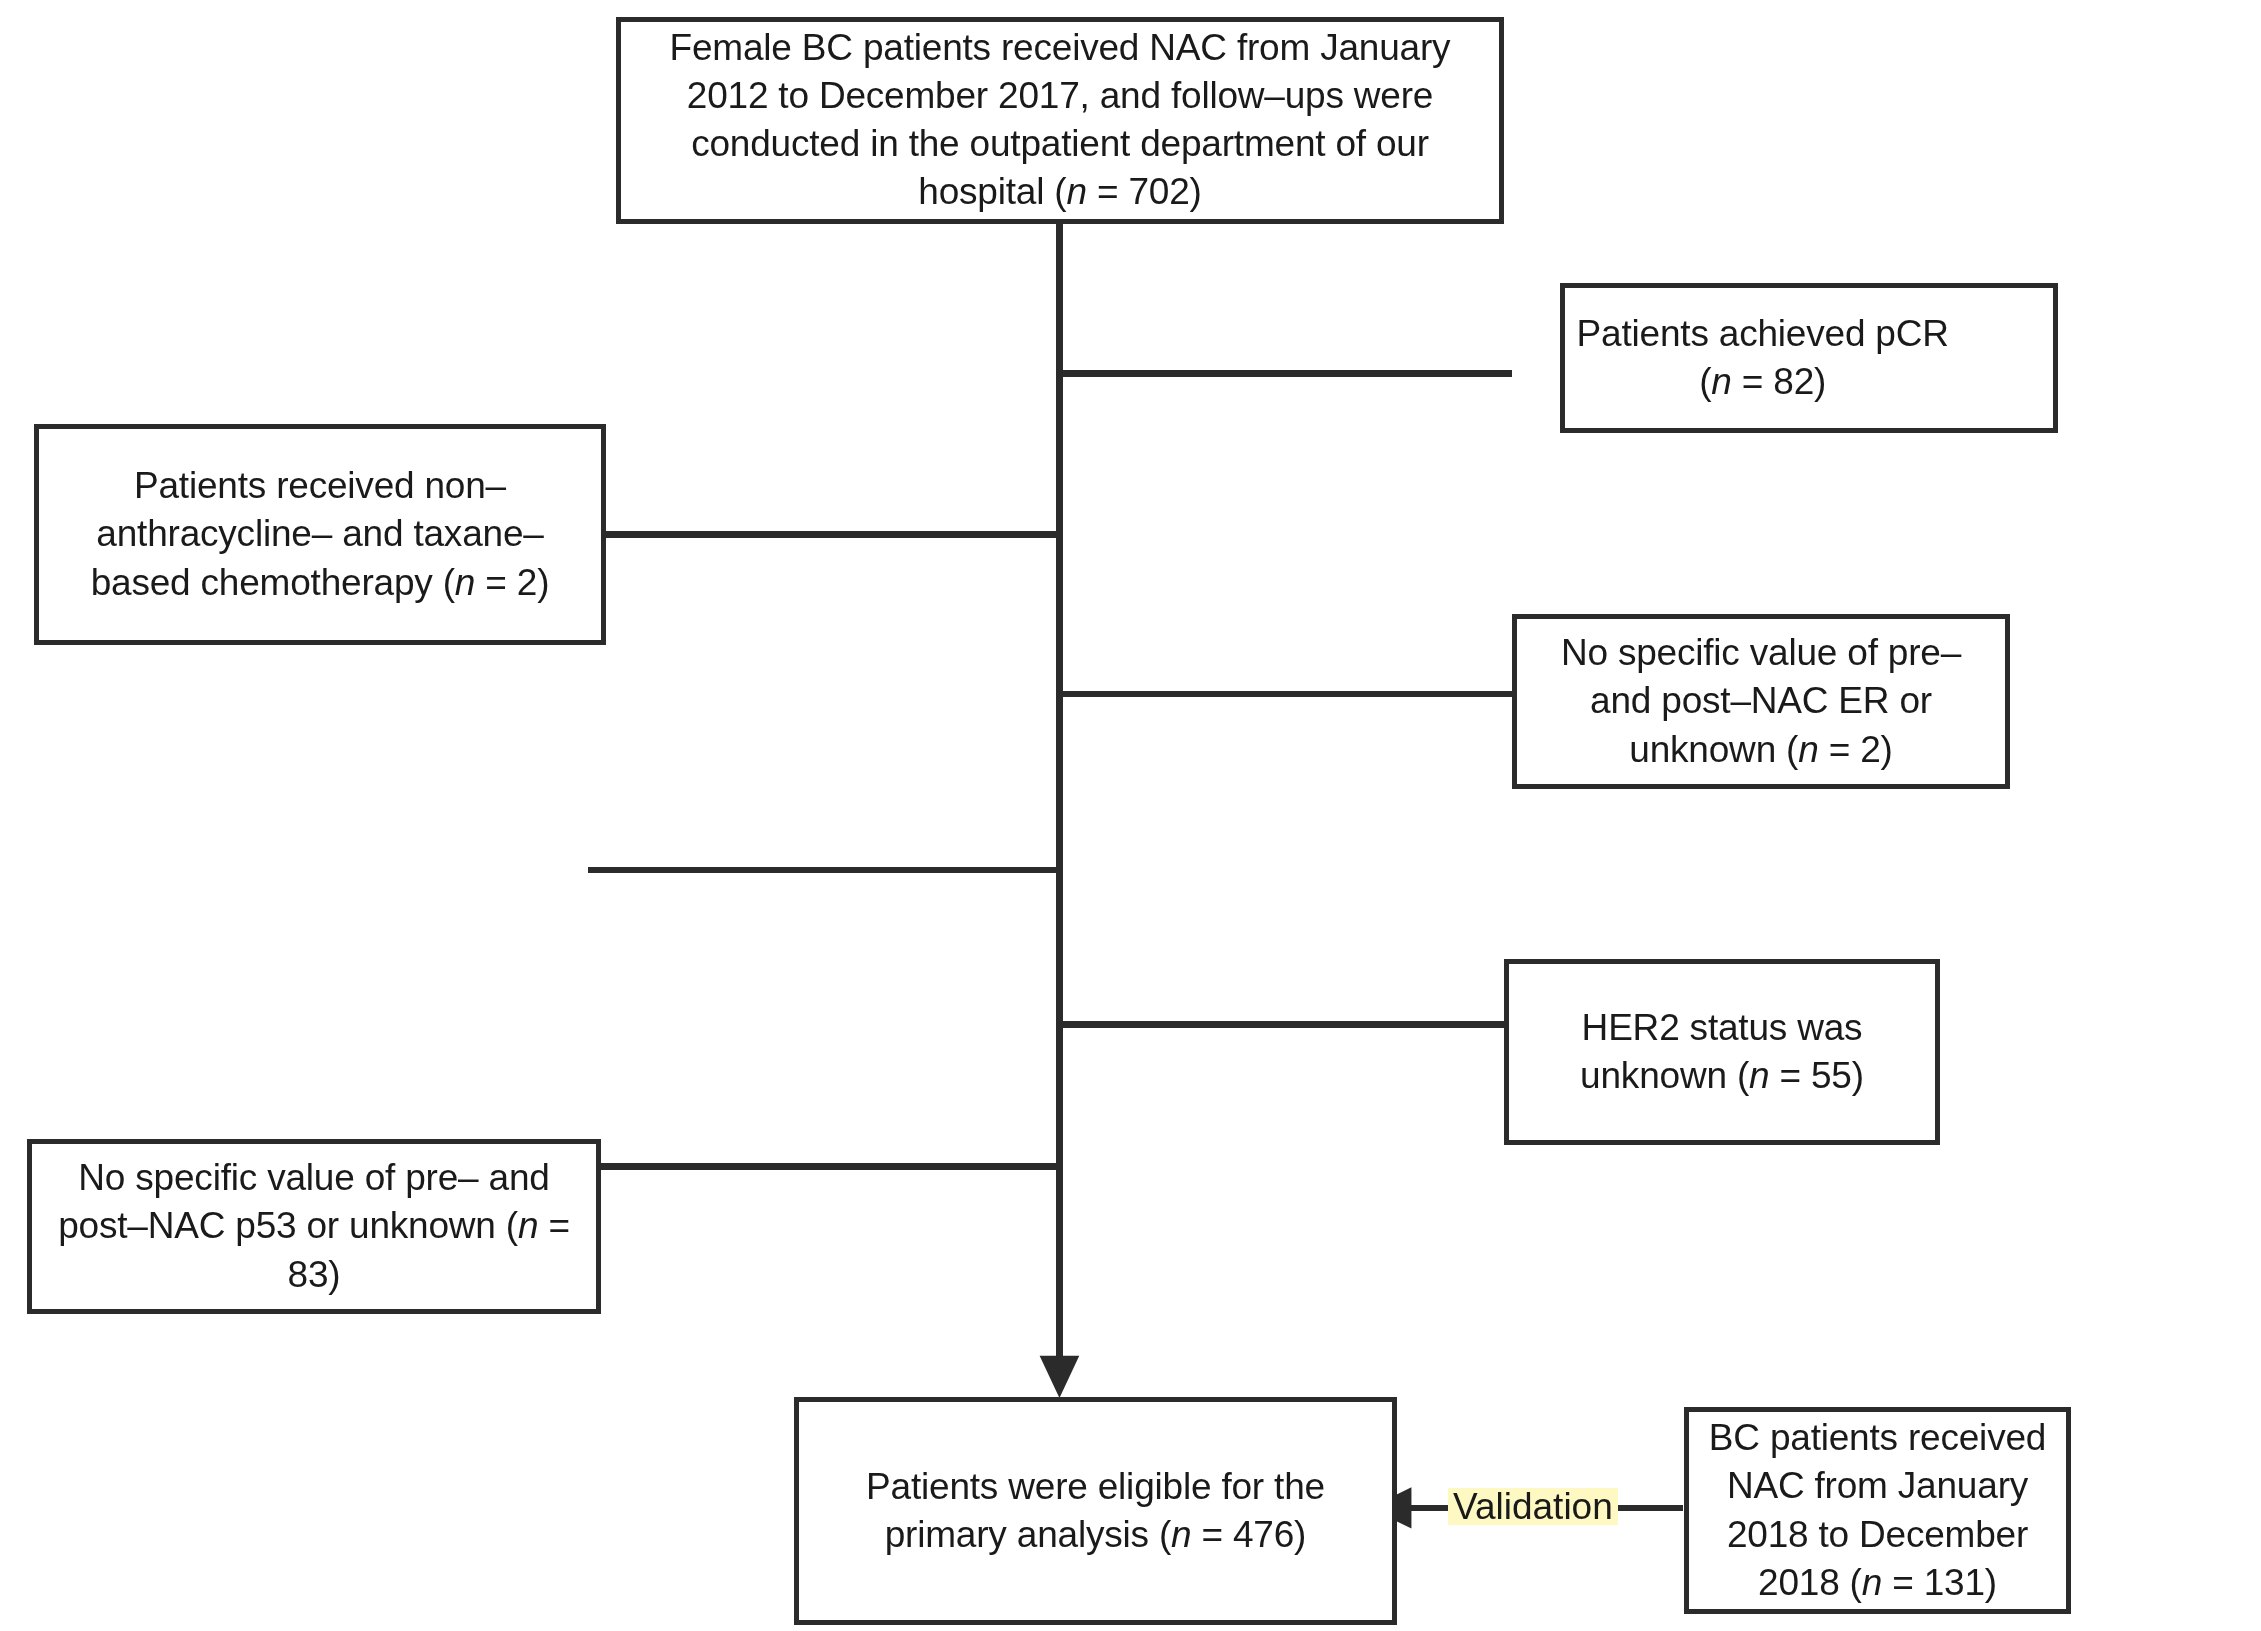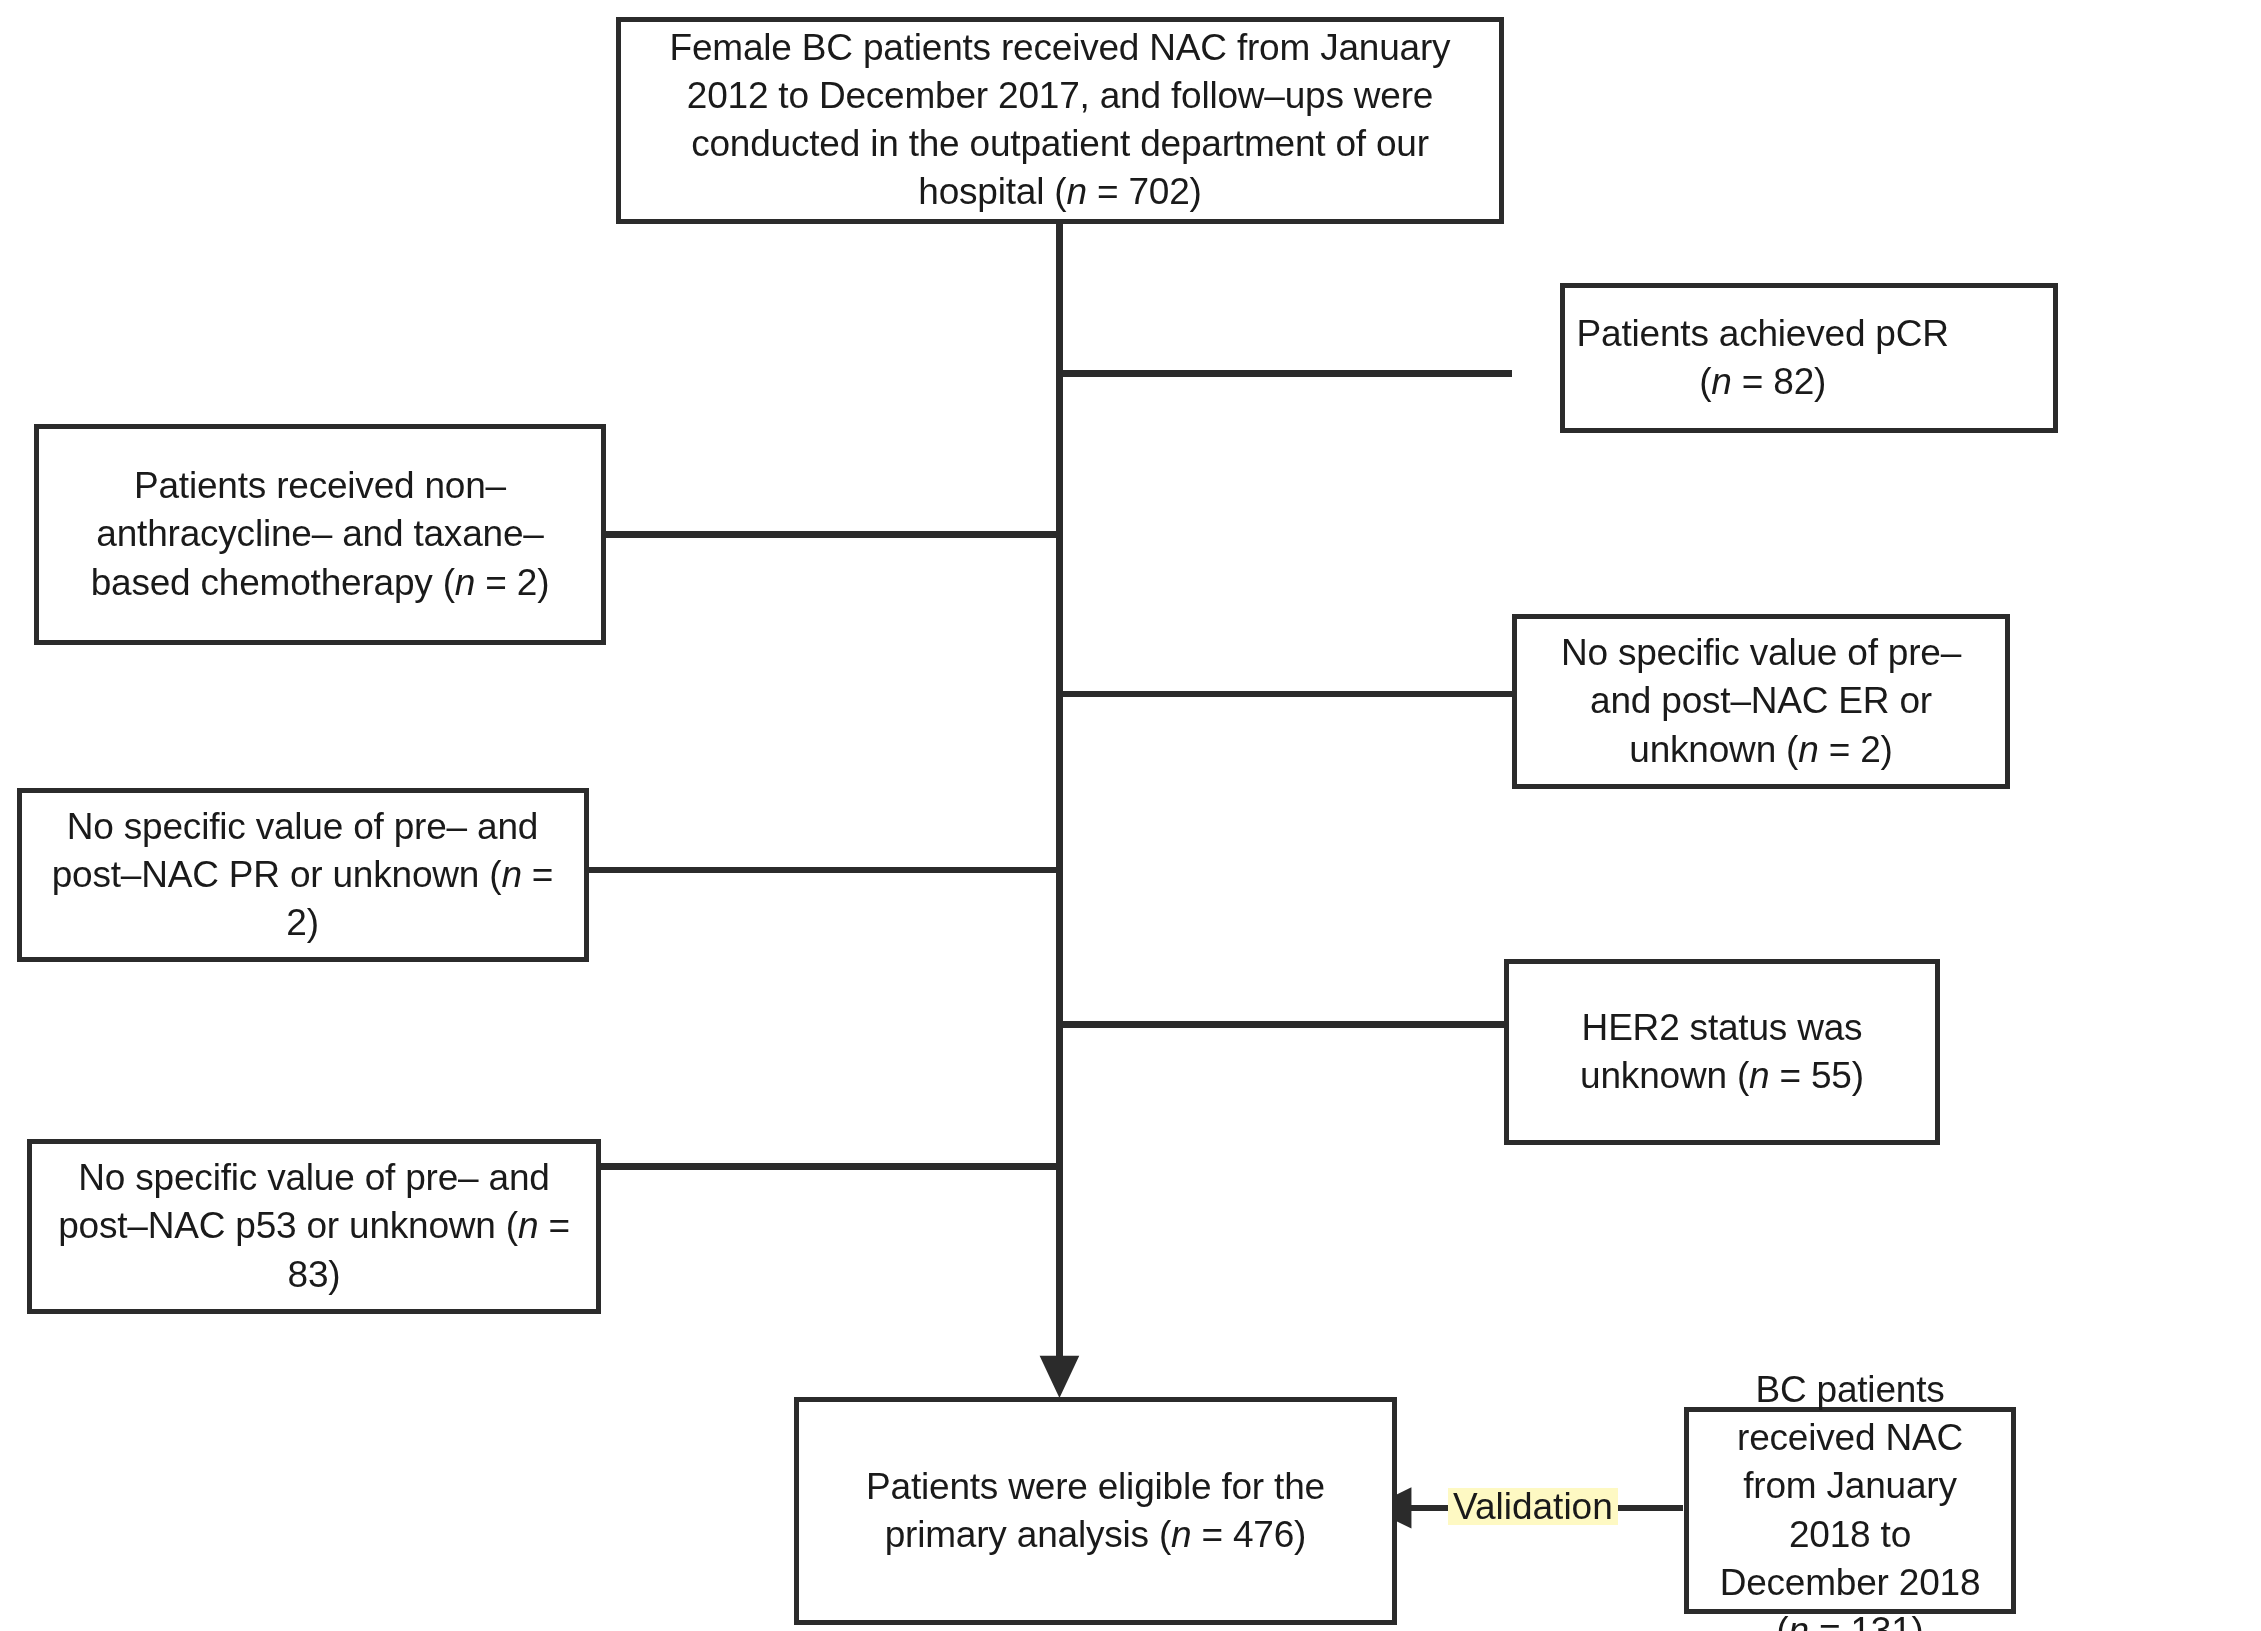--- a/index.html
+++ b/index.html
@@ -56,21 +56,21 @@
 
   
   #node-source      { left: 616px;  top: 16.5px;   width: 888px; height: 207px; }
   #node-pcr         { left: 1560px; top: 283px;  width: 498px;  height: 150px; }
   #node-chemo       { left: 34px;   top: 424px;  width: 572px;  height: 221px; }
   #node-er          { left: 1512px; top: 614px;  width: 498px;  height: 175px; }
   #node-pr          { left: 16.5px;   top: 788px;  width: 572px;  height: 174px; }
   #node-her2        { left: 1504px; top: 959px; width: 436px;  height: 186px; }
   #node-p53         { left: 27px;   top: 1139px; width: 574px;  height: 175px; }
   #node-eligible    { left: 764px;  top: 1397px; width: 603px;  height: 228px; margin-left: 30px; }
-  #node-validation  { left: 1684px; top: 1407px; width: 332px;  height: 207px; }
+  #node-validation  { left: 1684px; top: 1407px; width: 387px;  height: 207px; }
 
   #label-validation { left: 1448px; top: 1488px; }
 </style>
 </head>
 <body>
 
 <div id="canvas">
 
   <svg class="lines" viewBox="0 0 2736 1974" xmlns="http://www.w3.org/2000/svg">
     <g stroke="#2b2b2b" stroke-width="8" fill="none" shape-rendering="crispEdges">
@@ -106,23 +106,20 @@
   </div>
 
   <div class="node" id="node-chemo">
     <span class="txt">Patients received non–anthracycline– and taxane–based chemotherapy (<i>n</i> = 2)</span>
   </div>
 
   <div class="node" id="node-er">
     <span class="txt">No specific value of pre– and post–NAC ER or unknown (<i>n</i> = 2)</span>
   </div>
 
-  <div class="node" id="node-pr">
-    <span class="txt">No specific value of pre– and post–NAC PR or unknown (<i>n</i> = 2)</span>
-  </div>
 
   <div class="node" id="node-her2">
     <span class="txt">HER2 status was unknown (<i>n</i> = 55)</span>
   </div>
 
   <div class="node" id="node-p53">
     <span class="txt">No specific value of pre– and post–NAC p53 or unknown (<i>n</i> = 83)</span>
   </div>
 
   <div class="node" id="node-eligible">

